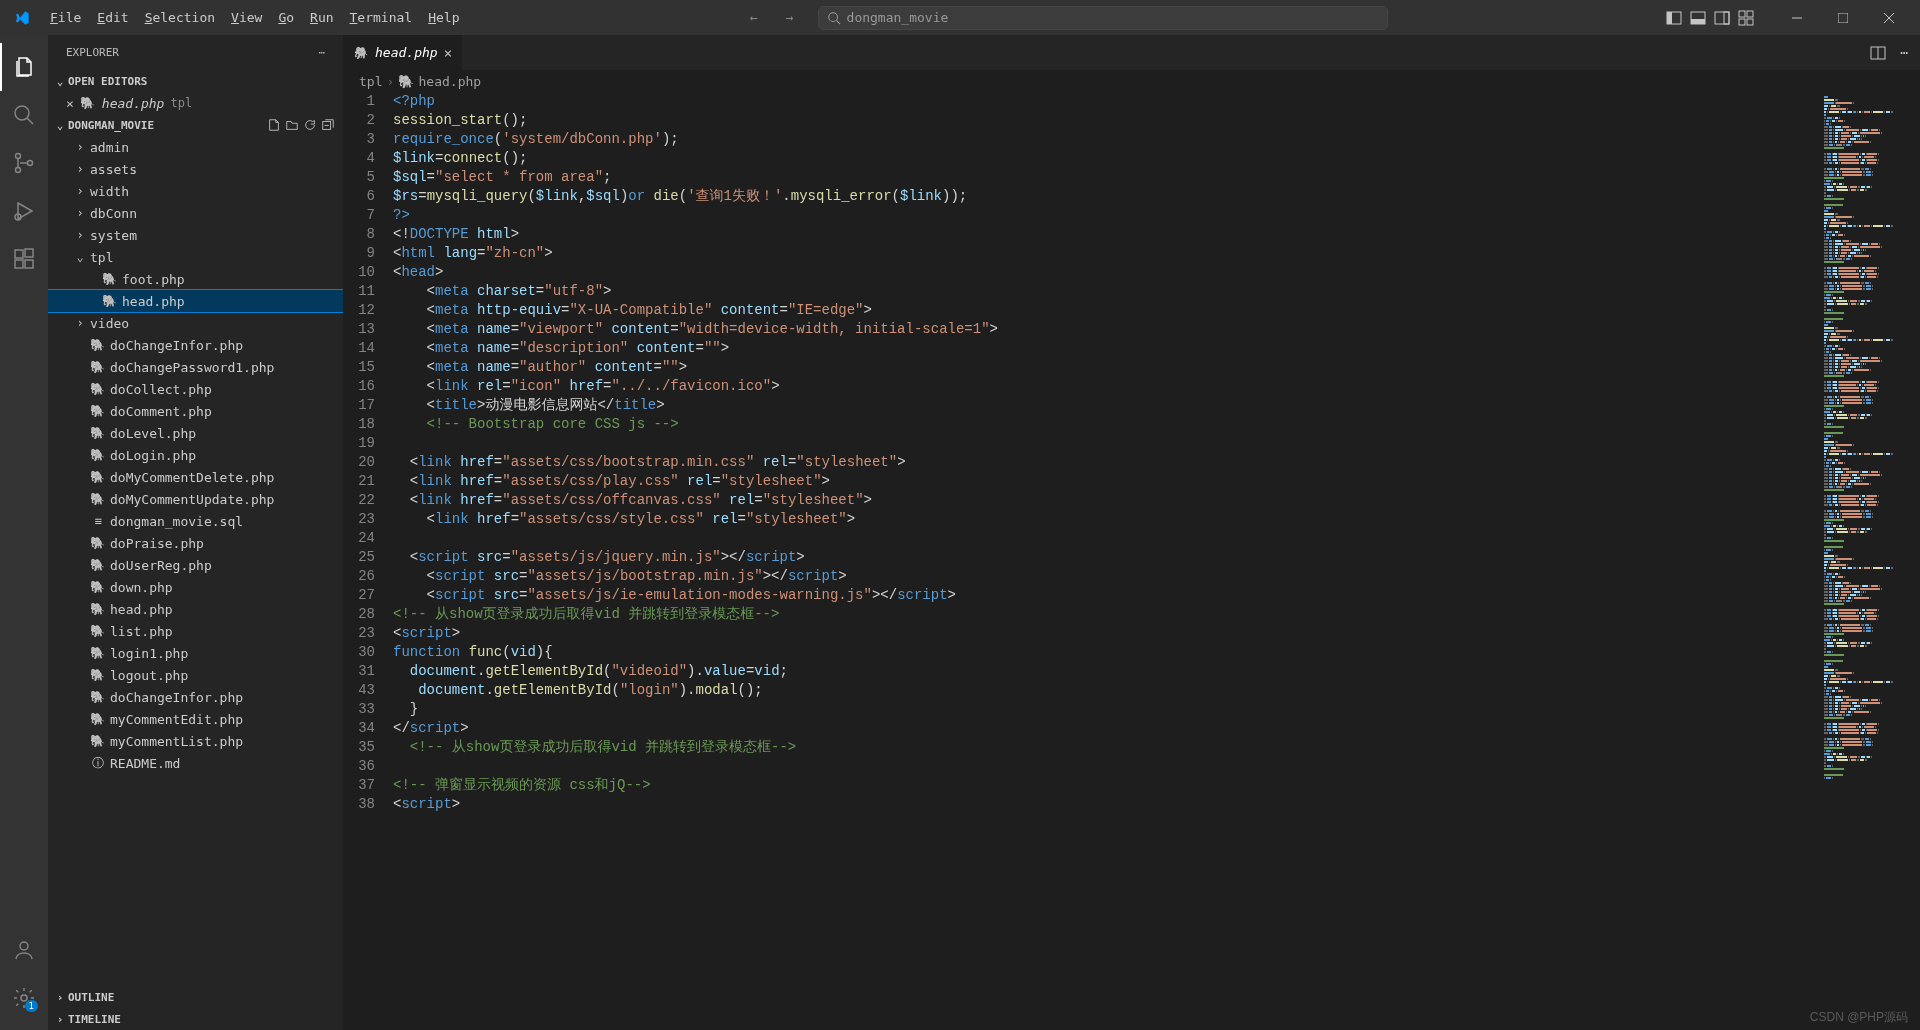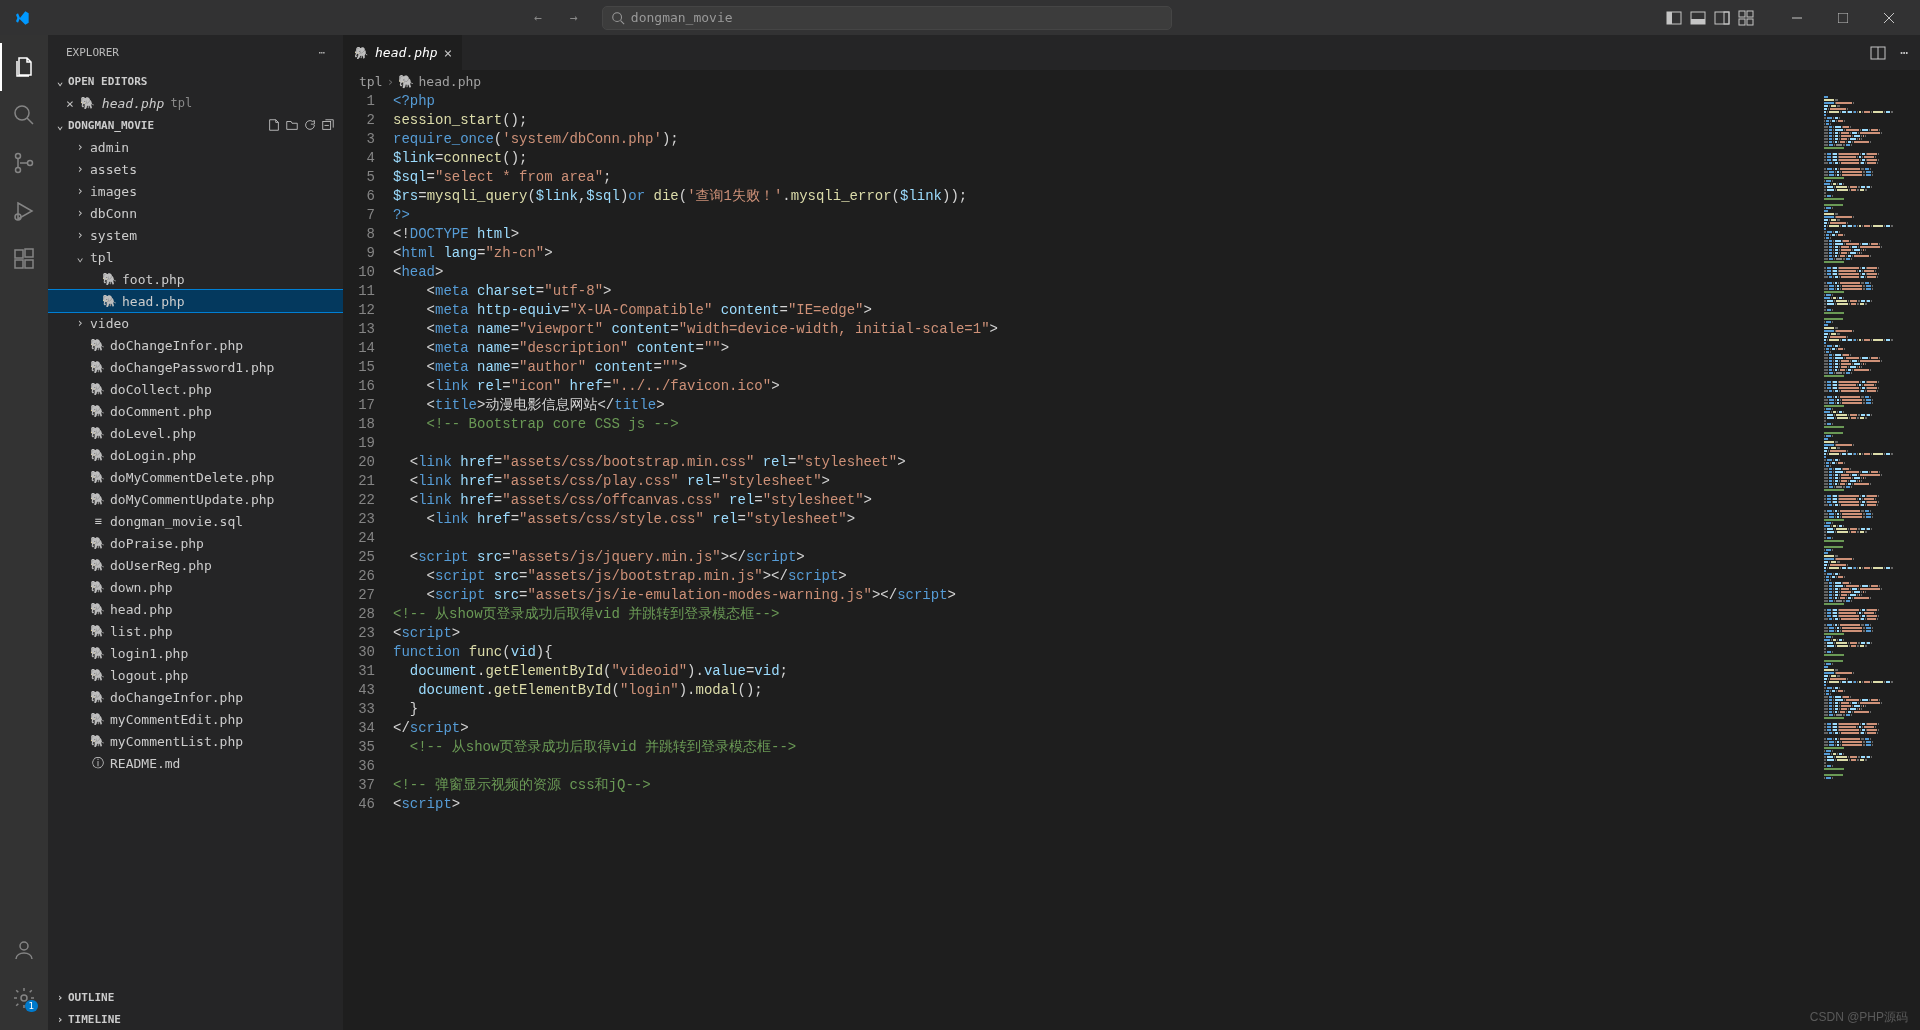--- a/index.html
+++ b/index.html
@@ -71,20 +71,30 @@
 </style>
 </head>
 <body>
 
 <div class="titlebar">
   <span class="vs-logo">
     <svg viewBox="0 0 24 24" width="16" height="16">
         <path fill="#0098ff" d="M17 2l5 3v14l-5 3-9-9 9-11zM3 7l3-2 3 7-3 7-3-2 2-5-2-5z"></path>
       </svg>
   </span>
+  <div class="menubar" id="menubar">
+      <span class="menu-item"><u>F</u>ile</span>
+      <span class="menu-item"><u>E</u>dit</span>
+      <span class="menu-item"><u>S</u>election</span>
+      <span class="menu-item"><u>V</u>iew</span>
+      <span class="menu-item"><u>G</u>o</span>
+      <span class="menu-item"><u>R</u>un</span>
+      <span class="menu-item"><u>T</u>erminal</span>
+      <span class="menu-item"><u>H</u>elp</span>
+    </div>
   <div class="nav-controls">
     <span class="nav-arrow">←</span>
     <span class="nav-arrow">→</span>
     <div class="search-box">
       <svg width="14" height="14" viewBox="0 0 16 16">
           <circle cx="7" cy="7" r="5" stroke="#999" stroke-width="1.2" fill="none"></circle>
           <line x1="11" y1="11" x2="15" y2="15" stroke="#999" stroke-width="1.2"></line>
         </svg>
       <span>dongman_movie</span>
     </div>
@@ -225,21 +235,21 @@
           <span>admin</span>
         </div>
         <div class="tree-item">
           <span class="indent" style="width:8px"></span>
           <span class="chev">›</span>
           <span>assets</span>
         </div>
         <div class="tree-item">
           <span class="indent" style="width:8px"></span>
           <span class="chev">›</span>
-          <span>images</span>
+          <span>width</span>
         </div>
         <div class="tree-item">
           <span class="indent" style="width:8px"></span>
           <span class="chev">›</span>
           <span>dbConn</span>
         </div>
         <div class="tree-item">
           <span class="indent" style="width:8px"></span>
           <span class="chev">›</span>
           <span>system</span>
@@ -450,21 +460,21 @@
           <div class="ln">28</div>
           <div class="ln">23</div>
           <div class="ln">30</div>
           <div class="ln">31</div>
           <div class="ln">43</div>
           <div class="ln">33</div>
           <div class="ln">34</div>
           <div class="ln">35</div>
           <div class="ln">36</div>
           <div class="ln">37</div>
-          <div class="ln">46</div>
+          <div class="ln">38</div>
         </div>
       <div class="code" id="code"><div class="cl"><span class="k">&lt;?php</span></div><div class="cl"><span class="f">session_start</span><span class="p">();</span></div><div class="cl"><span class="k">require_once</span><span class="p">(</span><span class="s">'system/dbConn.php'</span><span class="p">);</span></div><div class="cl"><span class="v">$link</span><span class="p">=</span><span class="f">connect</span><span class="p">();</span></div><div class="cl"><span class="v">$sql</span><span class="p">=</span><span class="s">"select * from area"</span><span class="p">;</span></div><div class="cl"><span class="v">$rs</span><span class="p">=</span><span class="f">mysqli_query</span><span class="p">(</span><span class="v">$link</span><span class="p">,</span><span class="v">$sql</span><span class="p">)</span><span class="k">or</span><span class="p"> </span><span class="f">die</span><span class="p">(</span><span class="s">'查询1失败！'</span><span class="p">.</span><span class="f">mysqli_error</span><span class="p">(</span><span class="v">$link</span><span class="p">));</span></div><div class="cl"><span class="k">?&gt;</span></div><div class="cl"><span class="p">&lt;!</span><span class="doctype">DOCTYPE</span><span class="p"> </span><span class="v">html</span><span class="p">&gt;</span></div><div class="cl"><span class="p">&lt;</span><span class="t">html</span><span class="p"> </span><span class="v">lang</span><span class="p">=</span><span class="s">"zh-cn"</span><span class="p">&gt;</span></div><div class="cl"><span class="p">&lt;</span><span class="t">head</span><span class="p">&gt;</span></div><div class="cl"><span class="p">    &lt;</span><span class="t">meta</span><span class="p"> </span><span class="v">charset</span><span class="p">=</span><span class="s">"utf-8"</span><span class="p">&gt;</span></div><div class="cl"><span class="p">    &lt;</span><span class="t">meta</span><span class="p"> </span><span class="v">http-equiv</span><span class="p">=</span><span class="s">"X-UA-Compatible"</span><span class="p"> </span><span class="v">content</span><span class="p">=</span><span class="s">"IE=edge"</span><span class="p">&gt;</span></div><div class="cl"><span class="p">    &lt;</span><span class="t">meta</span><span class="p"> </span><span class="v">name</span><span class="p">=</span><span class="s">"viewport"</span><span class="p"> </span><span class="v">content</span><span class="p">=</span><span class="s">"width=device-width, initial-scale=1"</span><span class="p">&gt;</span></div><div class="cl"><span class="p">    &lt;</span><span class="t">meta</span><span class="p"> </span><span class="v">name</span><span class="p">=</span><span class="s">"description"</span><span class="p"> </span><span class="v">content</span><span class="p">=</span><span class="s">""</span><span class="p">&gt;</span></div><div class="cl"><span class="p">    &lt;</span><span class="t">meta</span><span class="p"> </span><span class="v">name</span><span class="p">=</span><span class="s">"author"</span><span class="p"> </span><span class="v">content</span><span class="p">=</span><span class="s">""</span><span class="p">&gt;</span></div><div class="cl"><span class="p">    &lt;</span><span class="t">link</span><span class="p"> </span><span class="v">rel</span><span class="p">=</span><span class="s">"icon"</span><span class="p"> </span><span class="v">href</span><span class="p">=</span><span class="s">"../../favicon.ico"</span><span class="p">&gt;</span></div><div class="cl"><span class="p">    &lt;</span><span class="t">title</span><span class="p">&gt;</span><span class="txt">动漫电影信息网站</span><span class="p">&lt;/</span><span class="t">title</span><span class="p">&gt;</span></div><div class="cl"><span class="c">    &lt;!-- Bootstrap core CSS js --&gt;</span></div><div class="cl"></div><div class="cl"><span class="p">  &lt;</span><span class="t">link</span><span class="p"> </span><span class="v">href</span><span class="p">=</span><span class="s">"assets/css/bootstrap.min.css"</span><span class="p"> </span><span class="v">rel</span><span class="p">=</span><span class="s">"stylesheet"</span><span class="p">&gt;</span></div><div class="cl"><span class="p">  &lt;</span><span class="t">link</span><span class="p"> </span><span class="v">href</span><span class="p">=</span><span class="s">"assets/css/play.css"</span><span class="p"> </span><span class="v">rel</span><span class="p">=</span><span class="s">"stylesheet"</span><span class="p">&gt;</span></div><div class="cl"><span class="p">  &lt;</span><span class="t">link</span><span class="p"> </span><span class="v">href</span><span class="p">=</span><span class="s">"assets/css/offcanvas.css"</span><span class="p"> </span><span class="v">rel</span><span class="p">=</span><span class="s">"stylesheet"</span><span class="p">&gt;</span></div><div class="cl"><span class="p">    &lt;</span><span class="t">link</span><span class="p"> </span><span class="v">href</span><span class="p">=</span><span class="s">"assets/css/style.css"</span><span class="p"> </span><span class="v">rel</span><span class="p">=</span><span class="s">"stylesheet"</span><span class="p">&gt;</span></div><div class="cl"></div><div class="cl"><span class="p">  &lt;</span><span class="t">script</span><span class="p"> </span><span class="v">src</span><span class="p">=</span><span class="s">"assets/js/jquery.min.js"</span><span class="p">&gt;&lt;/</span><span class="t">script</span><span class="p">&gt;</span></div><div class="cl"><span class="p">    &lt;</span><span class="t">script</span><span class="p"> </span><span class="v">src</span><span class="p">=</span><span class="s">"assets/js/bootstrap.min.js"</span><span class="p">&gt;&lt;/</span><span class="t">script</span><span class="p">&gt;</span></div><div class="cl"><span class="p">    &lt;</span><span class="t">script</span><span class="p"> </span><span class="v">src</span><span class="p">=</span><span class="s">"assets/js/ie-emulation-modes-warning.js"</span><span class="p">&gt;&lt;/</span><span class="t">script</span><span class="p">&gt;</span></div><div class="cl"><span class="c">&lt;!-- 从show页登录成功后取得vid 并跳转到登录模态框--&gt;</span></div><div class="cl"><span class="p">&lt;</span><span class="t">script</span><span class="p">&gt;</span></div><div class="cl"><span class="k">function</span><span class="p"> </span><span class="f">func</span><span class="p">(</span><span class="v">vid</span><span class="p">){</span></div><div class="cl"><span class="p">  </span><span class="v">document</span><span class="p">.</span><span class="f">getElementById</span><span class="p">(</span><span class="s">"videoid"</span><span class="p">).</span><span class="v">value</span><span class="p">=</span><span class="v">vid</span><span class="p">;</span></div><div class="cl"><span class="p">   </span><span class="v">document</span><span class="p">.</span><span class="f">getElementById</span><span class="p">(</span><span class="s">"login"</span><span class="p">).</span><span class="f">modal</span><span class="p">();</span></div><div class="cl"><span class="p">  }</span></div><div class="cl"><span class="p">&lt;/</span><span class="t">script</span><span class="p">&gt;</span></div><div class="cl"><span class="c">  &lt;!-- 从show页登录成功后取得vid 并跳转到登录模态框--&gt;</span></div><div class="cl"></div><div class="cl"><span class="c">&lt;!-- 弹窗显示视频的资源 css和jQ--&gt;</span></div><div class="cl"><span class="p">&lt;</span><span class="t">script</span><span class="p">&gt;</span></div></div>
       <div class="minimap" id="minimap">
           <div class="minimap-line">
             <div class="mm-seg" style="width: 4px; background: rgb(86, 156, 214);"></div>
           </div>
           <div class="minimap-line">
             <div class="mm-seg" style="width: 10.4px; background: rgb(220, 220, 170);"></div>
             <div class="mm-seg" style="width: 2.4px; background: rgb(102, 102, 102);"></div>
           </div>

